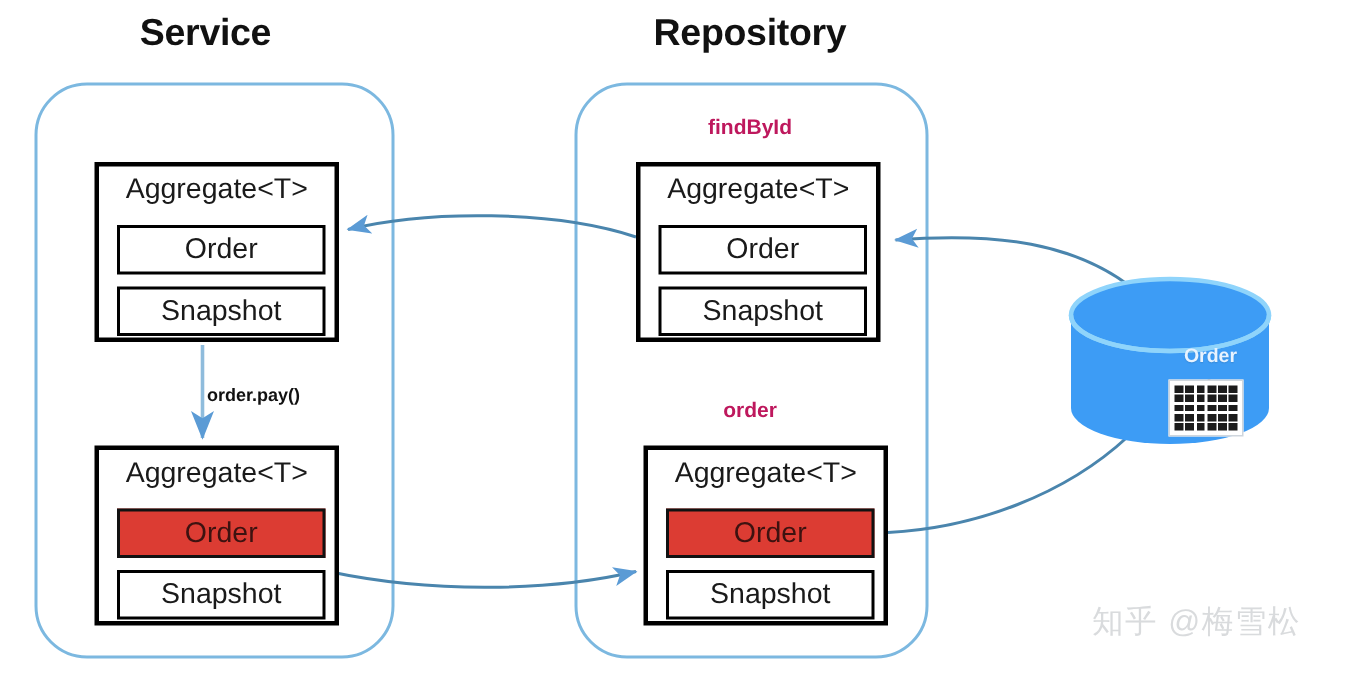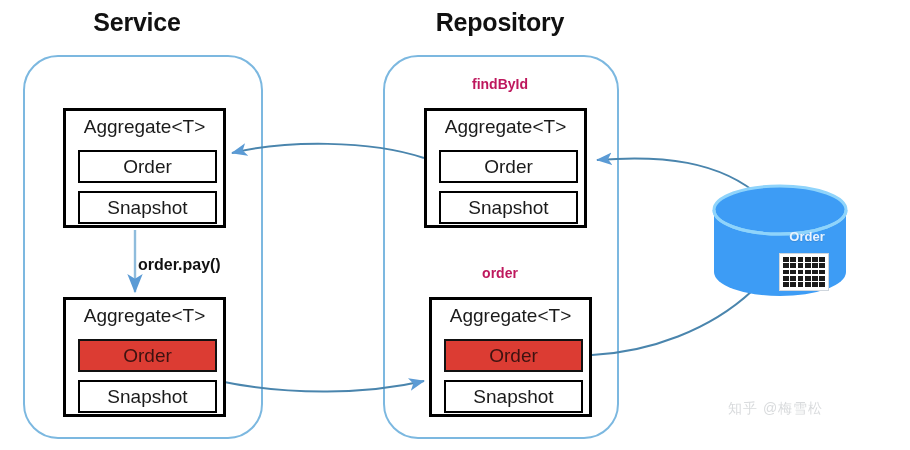--- a/index.html
+++ b/index.html
@@ -36,21 +36,21 @@
   .method-label {
     position: absolute;
     font-size: 14px;
     font-weight: bold;
     color: #be185d;
     white-space: nowrap;
     transform: translateX(-50%);
   }
   .op-label {
     position: absolute;
-    font-size: 16px;
+    font-size: 12px;
     font-weight: bold;
     color: #111111;
     white-space: nowrap;
   }
   .agg-box {
     position: absolute;
     box-sizing: border-box;
     border: 3px solid #000000;
     background: #ffffff;
   }
@@ -106,21 +106,21 @@
   }
   .db-grid-pin {
     position: absolute;
     width: 4px;
     height: 4px;
     border-radius: 50%;
     background: #111111;
   }
   .watermark {
     position: absolute;
-    font-size: 14px;
+    font-size: 21px;
     color: #d9dbdd;
     white-space: nowrap;
     letter-spacing: 1px;
   }
 </style>
 </head>
 <body>
 
 <div id="canvas">
 

